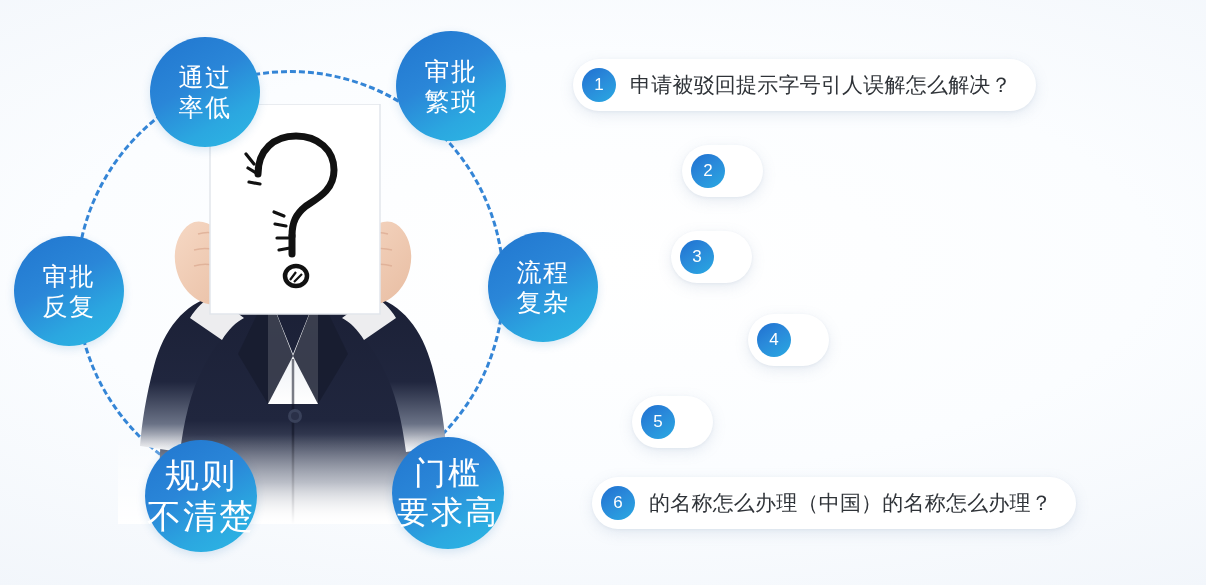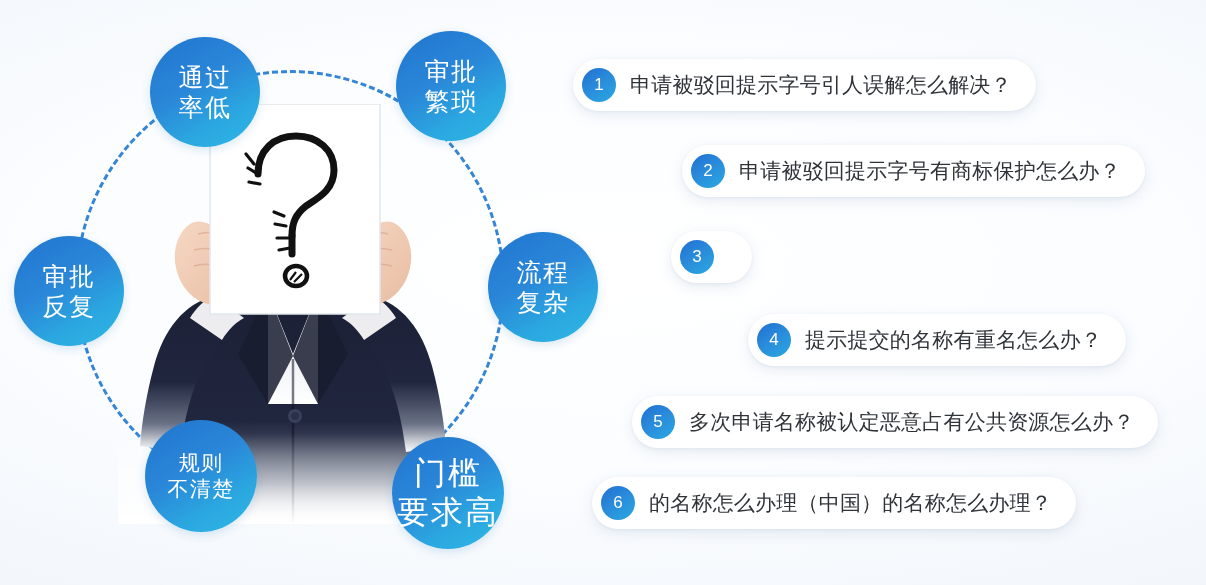--- a/index.html
+++ b/index.html
@@ -31,21 +31,21 @@
     color:#ffffff;text-align:center;letter-spacing:.06em;
     background:linear-gradient(150deg,#2176cf 0%,#2a86d8 42%,#2ba7e0 72%,#2db8e4 100%);
     box-shadow:0 3px 10px rgba(30,110,180,.16);
     line-height:1.22;font-weight:400;
   }
   .bubble span{display:block;white-space:nowrap;}
   #b-tl{left:150px;top:37px;width:110px;height:110px;font-size:25px;}
   #b-tr{left:396px;top:31px;width:110px;height:110px;font-size:25px;}
   #b-l {left:14px;top:236px;width:110px;height:110px;font-size:25px;}
   #b-r {left:488px;top:232px;width:110px;height:110px;font-size:25px;}
-  #b-bl{left:145px;top:420px;width:112px;height:112px;font-size:21px;}
+  #b-bl{left:145px;top:440px;width:112px;height:112px;font-size:34px;}
   #b-br{left:392px;top:437px;width:112px;height:112px;font-size:32px;}
 
   
   .qlist{position:absolute;left:0;top:0;width:1206px;height:585px;}
   .qitem{
     position:absolute;height:52px;display:flex;align-items:center;
     background:#ffffff;border-radius:26px;
     box-shadow:0 4px 14px rgba(120,145,175,.17),0 1px 3px rgba(120,145,175,.10);
     padding:0 24px 0 9px;box-sizing:border-box;
   }
@@ -169,35 +169,32 @@
 
   <div class="qlist">
 
     <div class="qitem" style="left:573px;top:59px;">
       <div class="badge">1</div>
       <div class="qtext">申请被驳回提示字号引人误解怎么解决？</div>
     </div>
 
     <div class="qitem" style="left:682px;top:145px;">
       <div class="badge">2</div>
-      <div class="qtext">申请被驳回提示字号有商标保护怎么办？</div>
     </div>
 
     <div class="qitem" style="left:671px;top:231px;">
       <div class="badge">3</div>
     </div>
 
     <div class="qitem" style="left:748px;top:314px;">
       <div class="badge">4</div>
-      <div class="qtext">提示提交的名称有重名怎么办？</div>
     </div>
 
     <div class="qitem" style="left:632px;top:396px;">
       <div class="badge">5</div>
-      <div class="qtext">多次申请名称被认定恶意占有公共资源怎么办？</div>
     </div>
 
     <div class="qitem" style="left:592px;top:477px;">
       <div class="badge">6</div>
       <div class="qtext">的名称怎么办理（中国）的名称怎么办理？</div>
     </div>
   </div>
 
 </div>
 

